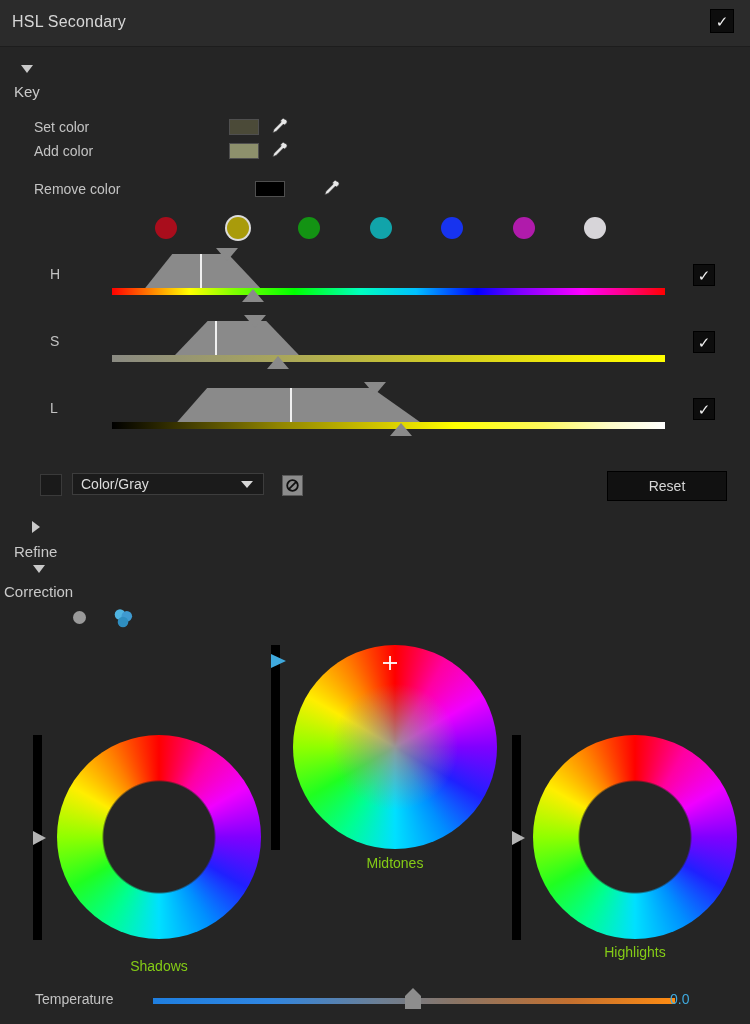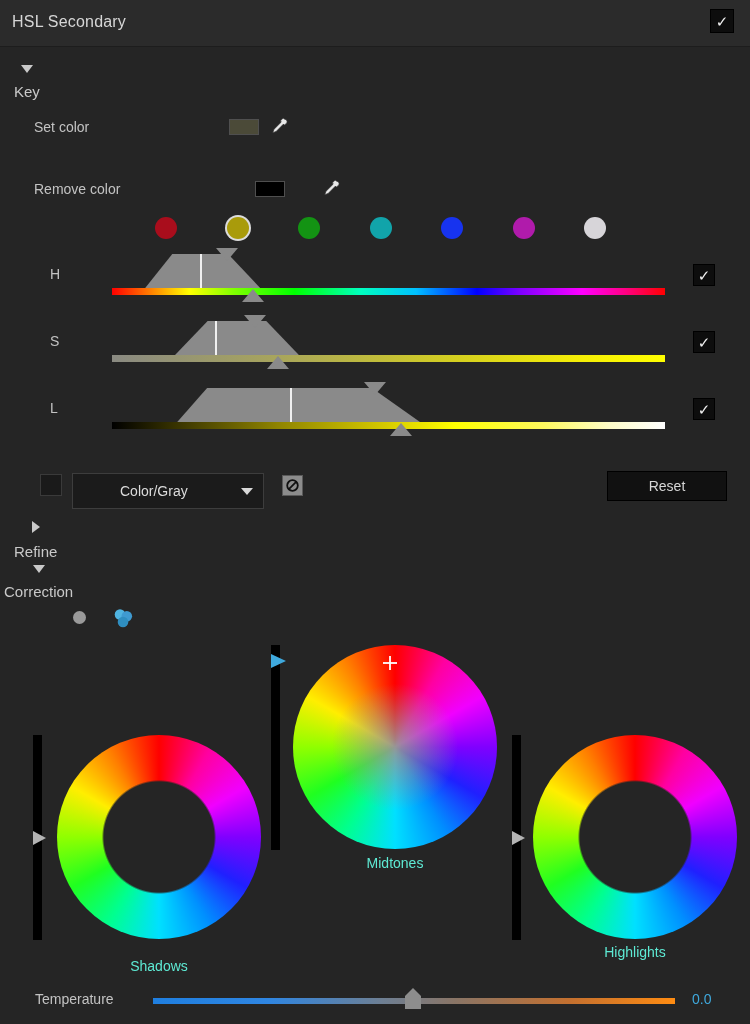--- a/index.html
+++ b/index.html
@@ -70,23 +70,23 @@
   .handle-up {
     position: absolute; width: 0; height: 0;
     border-left: 11px solid transparent; border-right: 11px solid transparent;
     border-bottom: 13px solid #8a8a8a;
   }
   .cb-hsl { position: absolute; left: 693px; width: 22px; height: 22px; }
 
   
   .mini-swatch { position: absolute; left: 40px; top: 474px; width: 22px; height: 22px; background: #1a1a1a; border: 1px solid #3a3a3a; box-sizing: border-box; }
   .dropdown {
-    position: absolute; left: 72px; top: 473px; width: 192px; height: 36px;
+    position: absolute; left: 72px; top: 473px; width: 192px; height: 22px;
     background: #1b1b1b; border: 1px solid #3d3d3d; box-sizing: border-box;
-    display: flex; align-items: center; padding-left: 39px;
+    display: flex; align-items: center;
   }
   .dropdown .dd-text { font-size: 14px; color: #dcdcdc; margin-left: 8px; flex: 1; }
   .dd-arrow { width: 0; height: 0; border-left: 6px solid transparent; border-right: 6px solid transparent; border-top: 7px solid #d8d8d8; margin-right: 10px; }
   .null-btn {
     position: absolute; left: 282px; top: 475px; width: 21px; height: 21px;
     background: #8c8c8c; border: 1px solid #5a5a5a; box-sizing: border-box;
     display: flex; align-items: center; justify-content: center;
   }
   .reset-btn {
     position: absolute; left: 607px; top: 471px; width: 120px; height: 30px;
@@ -113,38 +113,38 @@
   }
   .wheel-full {
     border-radius: 50%;
     background:
       radial-gradient(circle closest-side, rgba(150,150,150,1) 0%, rgba(150,150,150,0.85) 7%, rgba(150,150,150,0) 62%),
       conic-gradient(from 0deg,
         #ff0000 0deg, #ff00a0 30deg, #f000ff 60deg, #8000ff 90deg,
         #2020ff 120deg, #0090ff 150deg, #00e0ff 180deg, #00ff90 210deg,
         #20ff20 240deg, #90ff00 270deg, #ffee00 300deg, #ff8000 330deg, #ff0000 360deg);
   }
-  .wheel-label { position: absolute; text-align: center; font-size: 14px; color: #5eead4; }
+  .wheel-label { position: absolute; text-align: center; font-size: 14px; color: #84cc16; }
   .crosshair { position: absolute; width: 16px; height: 16px; }
   .vslider-track { position: absolute; width: 9px; background: #000; }
   .vhandle {
     position: absolute; width: 0; height: 0;
     border-top: 7px solid transparent; border-bottom: 7px solid transparent;
   }
   .vhandle-gray { border-left: 13px solid #b4b4b4; }
   .vhandle-blue { border-left: 15px solid #3fa9dd; }
 
   
   .temp-label { position: absolute; left: 35px; top: 991px; font-size: 14px; color: #c3c3c3; }
   .temp-track {
     position: absolute; left: 153px; top: 998px; width: 522px; height: 6px;
     background: linear-gradient(to right, #1f7fe0 0%, #2f86e2 22%, #6e7f93 44%, #8a7566 58%, #c4702f 80%, #ff8c12 100%);
   }
   .temp-handle { position: absolute; left: 404px; top: 988px; width: 18px; height: 22px; }
-  .temp-value { position: absolute; left: 692px; top: 991px; font-size: 14px; color: #3fa9dd; }
+  .temp-value { position: absolute; left: 670px; top: 991px; font-size: 14px; color: #3fa9dd; }
 </style>
 </head>
 <body>
 
 <div class="panel">
 
   <div class="titlebar">
     <div class="title-text">HSL Secondary</div>
     <div class="checkbox cb-title">
       <span class="tick">✓</span>
@@ -159,20 +159,29 @@
   <div class="key-row" style="top:116px;">
     <span class="lbl">Set color</span>
     <span class="swatch" id="sw0" style="background: rgb(75, 74, 56);"></span>
     <span class="eyedropper">
       <svg width="22" height="20" viewBox="0 0 22 20">
         <path d="M17.5 2.2 a2.6 2.6 0 0 1 2.6 2.6 c0 .8-.4 1.4-1 1.9 l-1.6 1.4 -1-1 -7.4 7.4 -3.3 1.2 1.1-3.3 7.4-7.4 -1-1 1.4-1.6 c.5-.6 1.1-1 1.8-1.2z" fill="#e8e8e8" stroke="#333" stroke-width=".7"></path>
       </svg>
     </span>
   </div>
 
+  <div class="key-row" style="top:140px;">
+    <span class="lbl">Add color</span>
+    <span class="swatch" id="sw1" style="background: rgb(141, 144, 108);"></span>
+    <span class="eyedropper">
+      <svg width="22" height="20" viewBox="0 0 22 20">
+        <path d="M17.5 2.2 a2.6 2.6 0 0 1 2.6 2.6 c0 .8-.4 1.4-1 1.9 l-1.6 1.4 -1-1 -7.4 7.4 -3.3 1.2 1.1-3.3 7.4-7.4 -1-1 1.4-1.6 c.5-.6 1.1-1 1.8-1.2z" fill="#e8e8e8" stroke="#333" stroke-width=".7"></path>
+      </svg>
+    </span>
+  </div>
 
   <div class="key-row" style="top:178px;gap:26px;">
     <span class="lbl">Remove color</span>
     <span class="swatch" id="sw2" style="background: rgb(0, 0, 0);"></span>
     <span class="eyedropper">
       <svg width="22" height="20" viewBox="0 0 22 20">
         <path d="M17.5 2.2 a2.6 2.6 0 0 1 2.6 2.6 c0 .8-.4 1.4-1 1.9 l-1.6 1.4 -1-1 -7.4 7.4 -3.3 1.2 1.1-3.3 7.4-7.4 -1-1 1.4-1.6 c.5-.6 1.1-1 1.8-1.2z" fill="#e8e8e8" stroke="#333" stroke-width=".7"></path>
       </svg>
     </span>
   </div>

